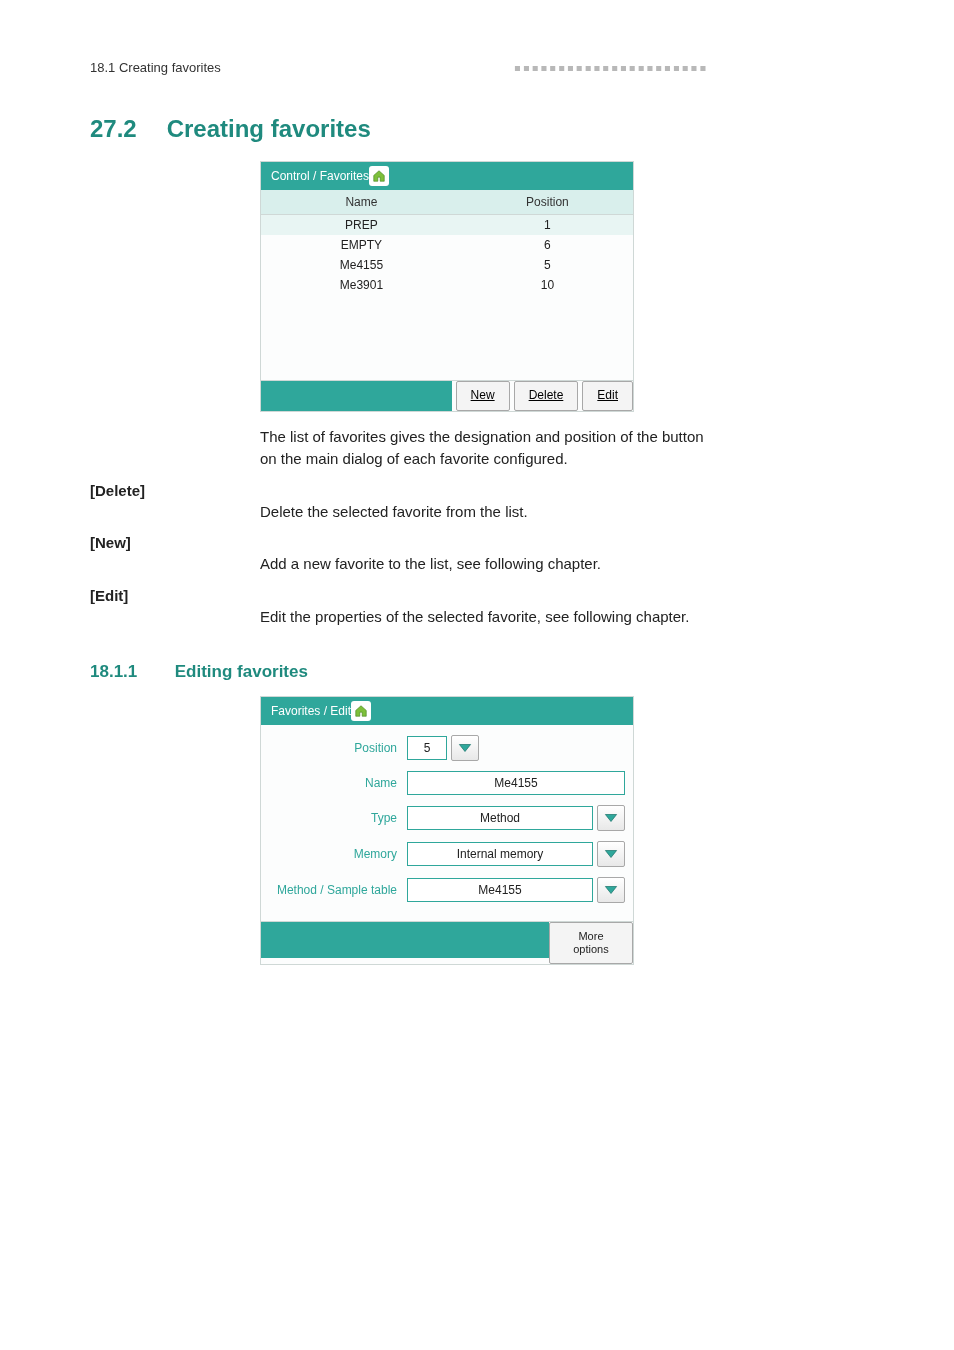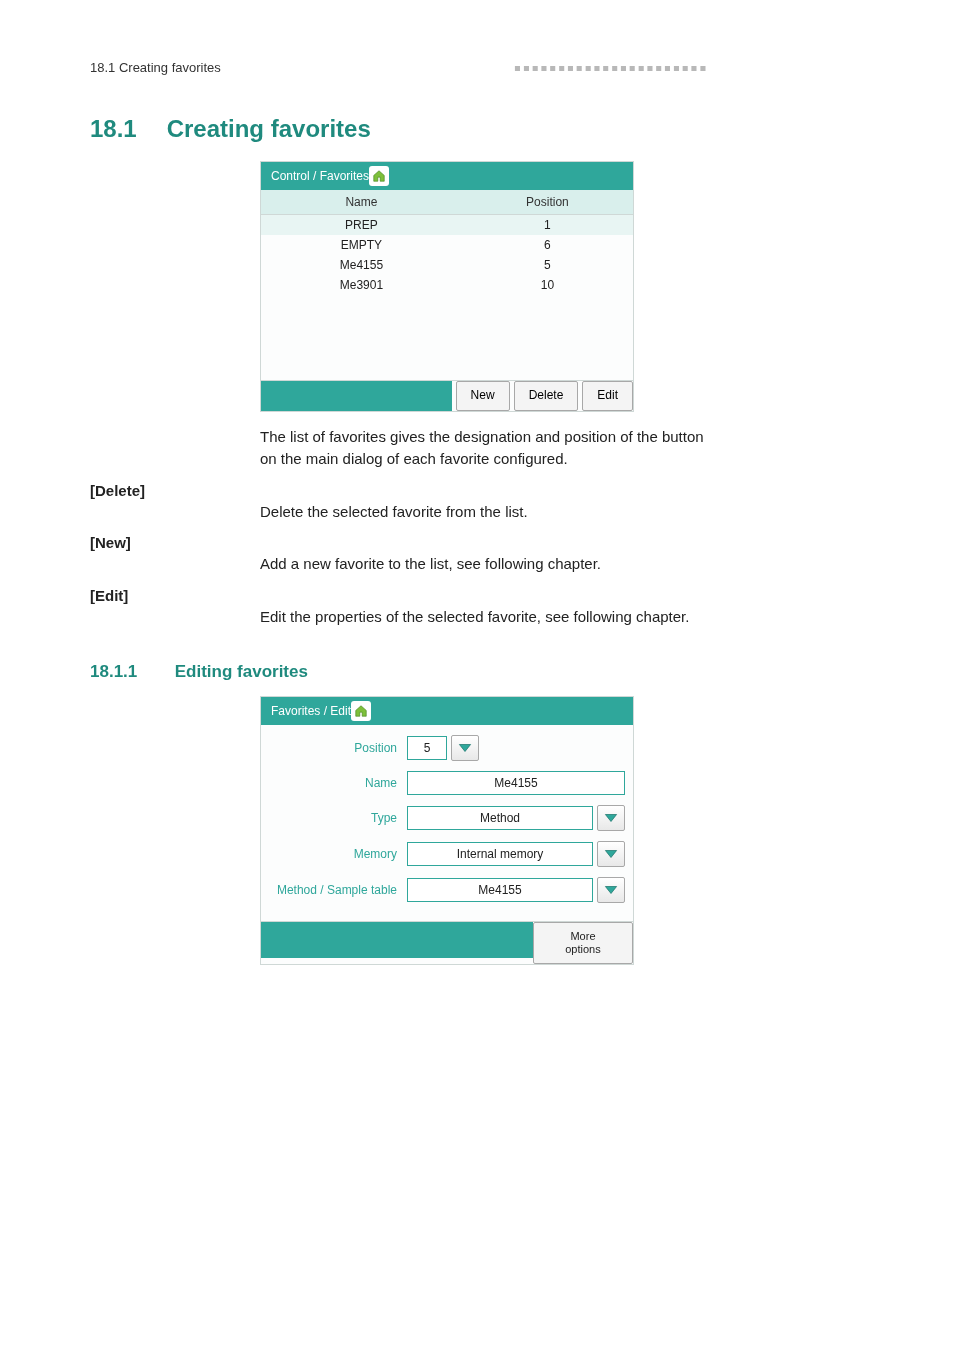--- a/index.html
+++ b/index.html
@@ -108,20 +108,21 @@
   .panel-footer button, .panel-footer .fbtn {
     height:30px;
     font-size:12px;
     background: var(--btn-face);
     border: 1px solid var(--btn-border);
     border-radius: 2px;
     padding: 0 14px;
     margin-left:4px;
     cursor:pointer;
     line-height: 1.1;
+    text-decoration: underline;
   }
   
   .form-rows { padding: 10px 8px 8px 8px; }
   .form-row {
     display:flex;
     align-items:center;
     margin-bottom: 10px;
   }
   .form-row .flabel {
     width: 128px;
@@ -162,21 +163,21 @@
     border-top:1px solid var(--panel-border);
   }
   .edit-footer .spacer { flex:1; background: var(--teal); height:36px; }
   .edit-footer .fbtn {
     height:36px;
     min-width:66px;
     font-size:11px;
     background: var(--btn-face);
     border:1px solid var(--btn-border);
     border-radius:2px;
-    padding:2px 16px;
+    padding:2px 8px;
     cursor:pointer;
     line-height:1.15;
     text-align:center;
     display:flex; align-items:center; justify-content:center;
   }
   
   .body-para {
     margin-left: 170px;
     font-size: 15px;
     line-height: 1.45;
@@ -210,21 +211,21 @@
 <body>
 
 <div class="page">
 
   <div class="running-header">
     <span>18.1 Creating favorites</span>
     <span class="dashes">▪▪▪▪▪▪▪▪▪▪▪▪▪▪▪▪▪▪▪▪▪▪</span>
   </div>
 
   <h1 class="section">
-    <span class="num">18.1</span>
+    <span class="num">27.2</span>
     <span>Creating favorites</span>
   </h1>
 
   <div class="device-panel">
     <div class="panel-titlebar">
       <span>Control / Favorites</span>
       <span class="home-icon">
         <svg viewBox="0 0 24 24">
             <path fill="#7dbf3a" stroke="#3e7d18" stroke-width="1" d="M3 11 L12 3 L21 11 L21 21 L14 21 L14 14 L10 14 L10 21 L3 21 Z"></path>
           </svg>

